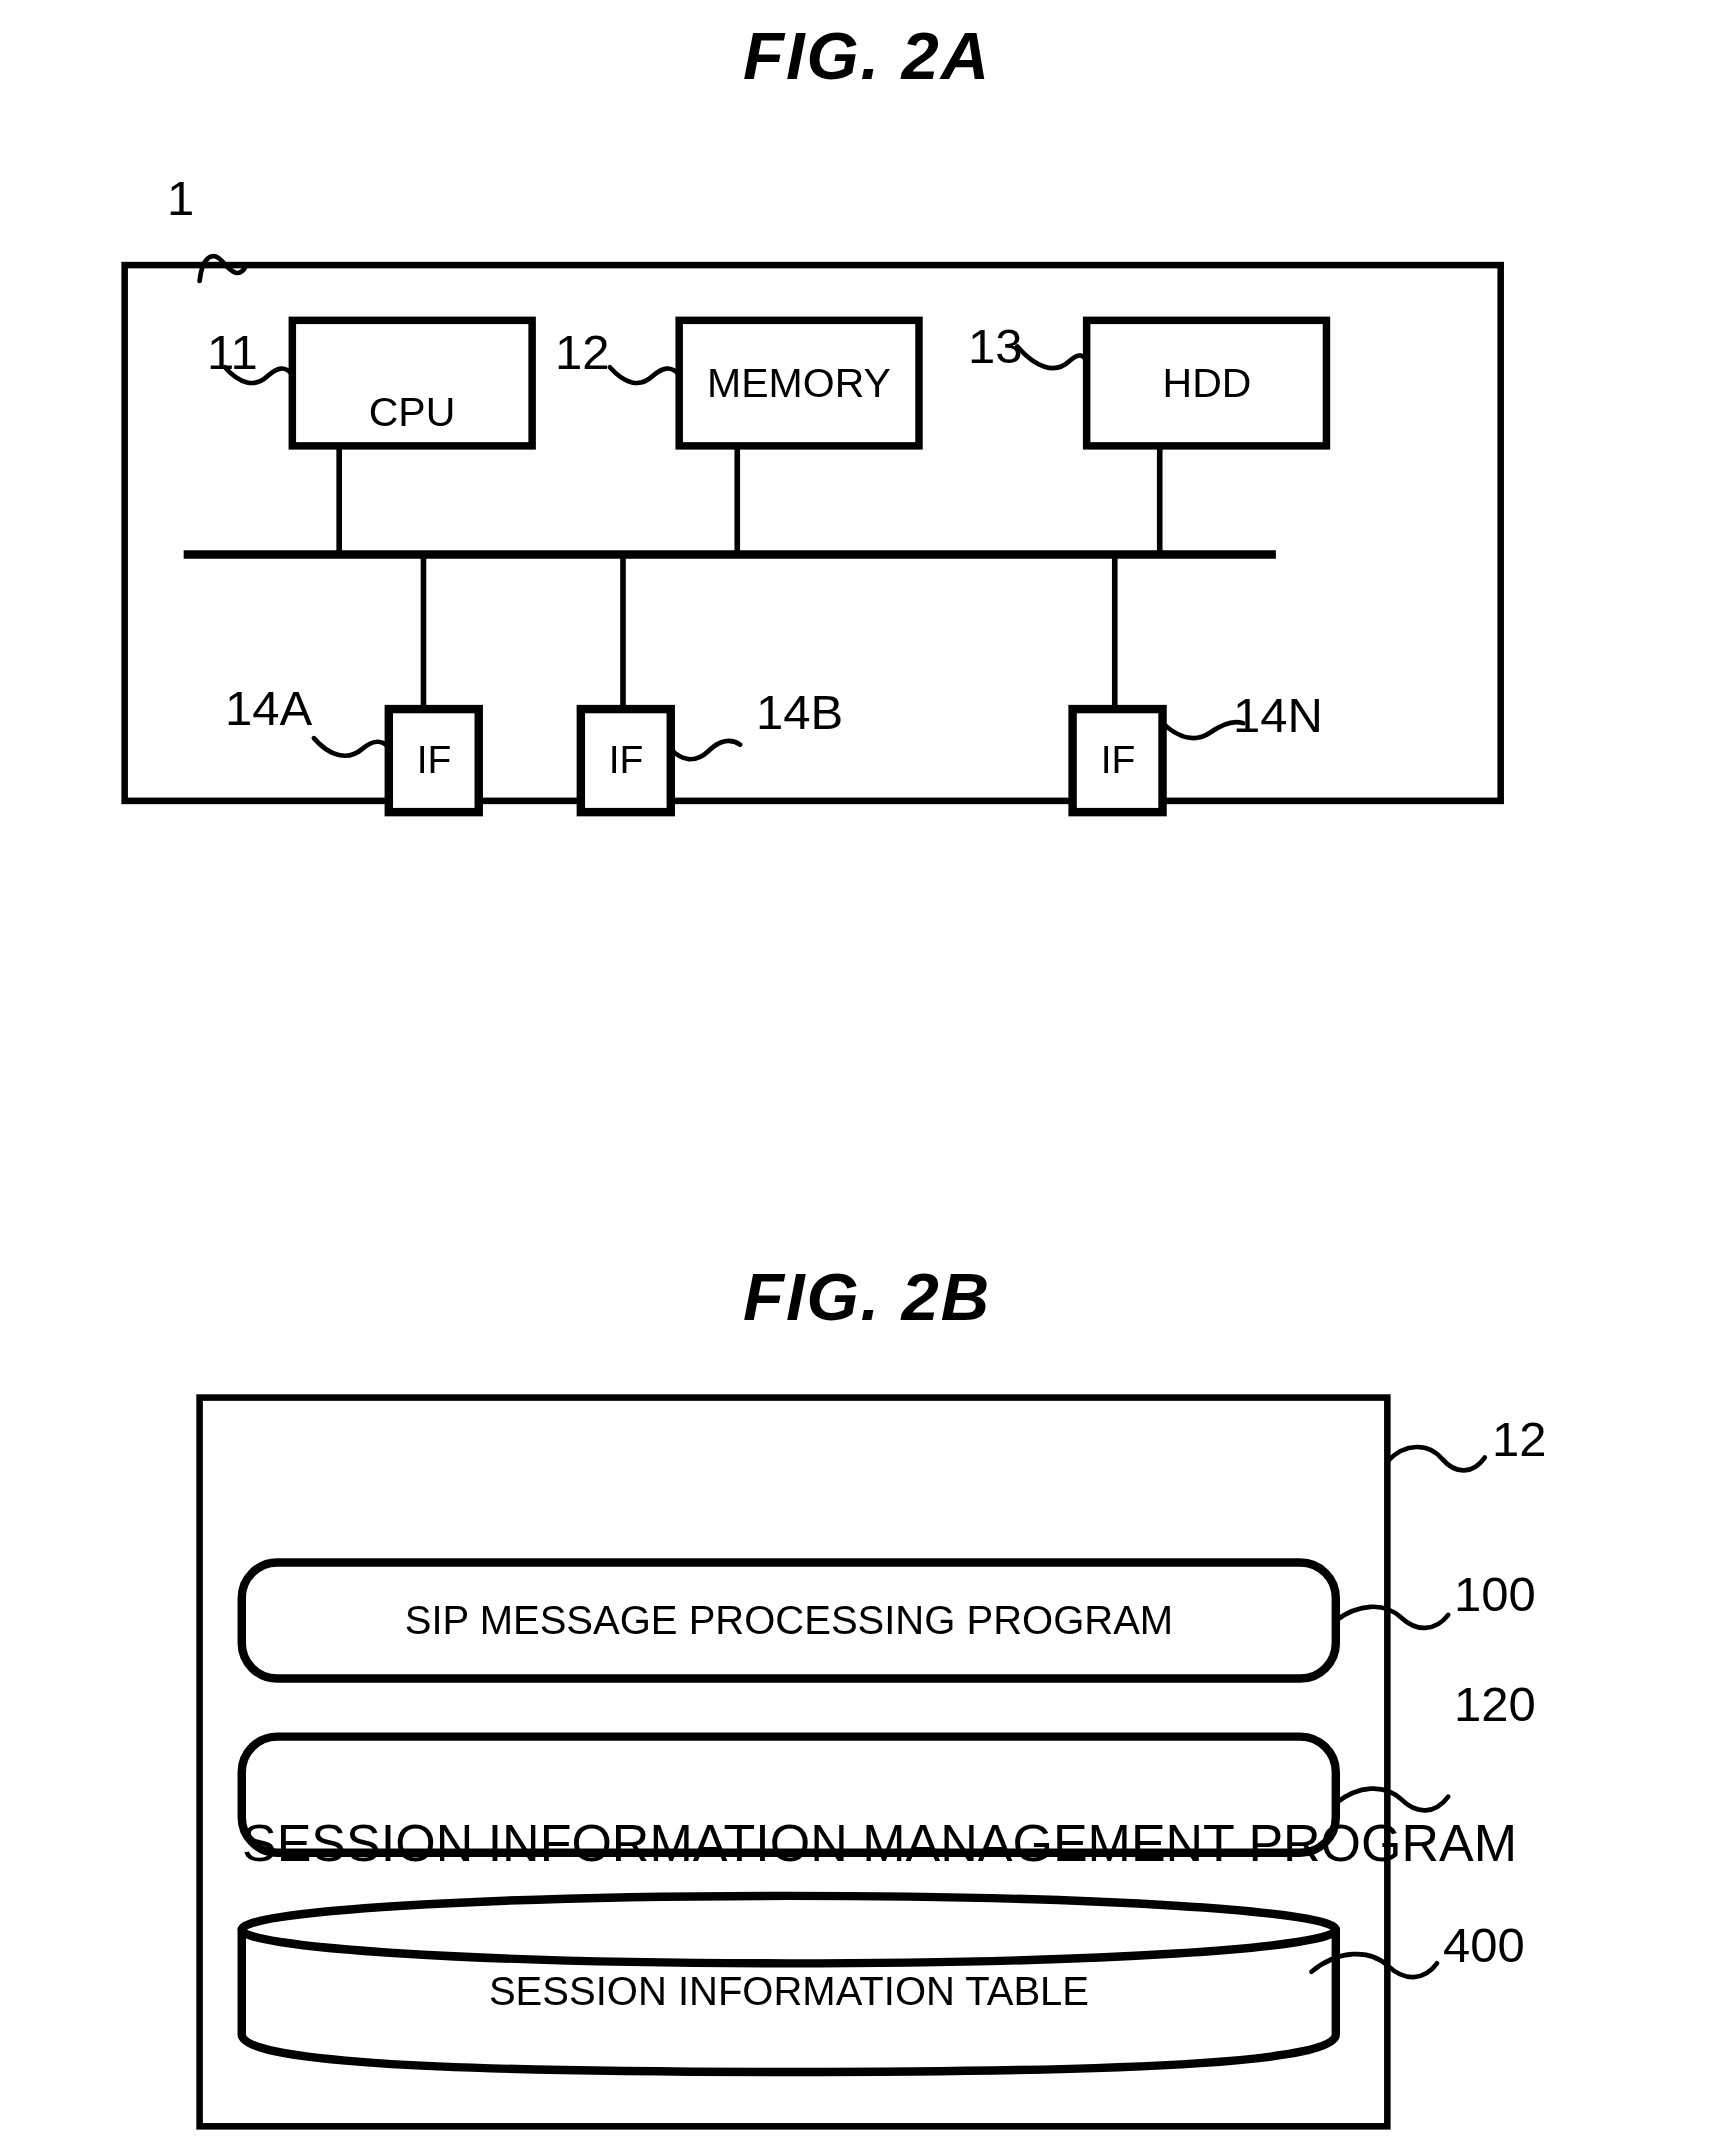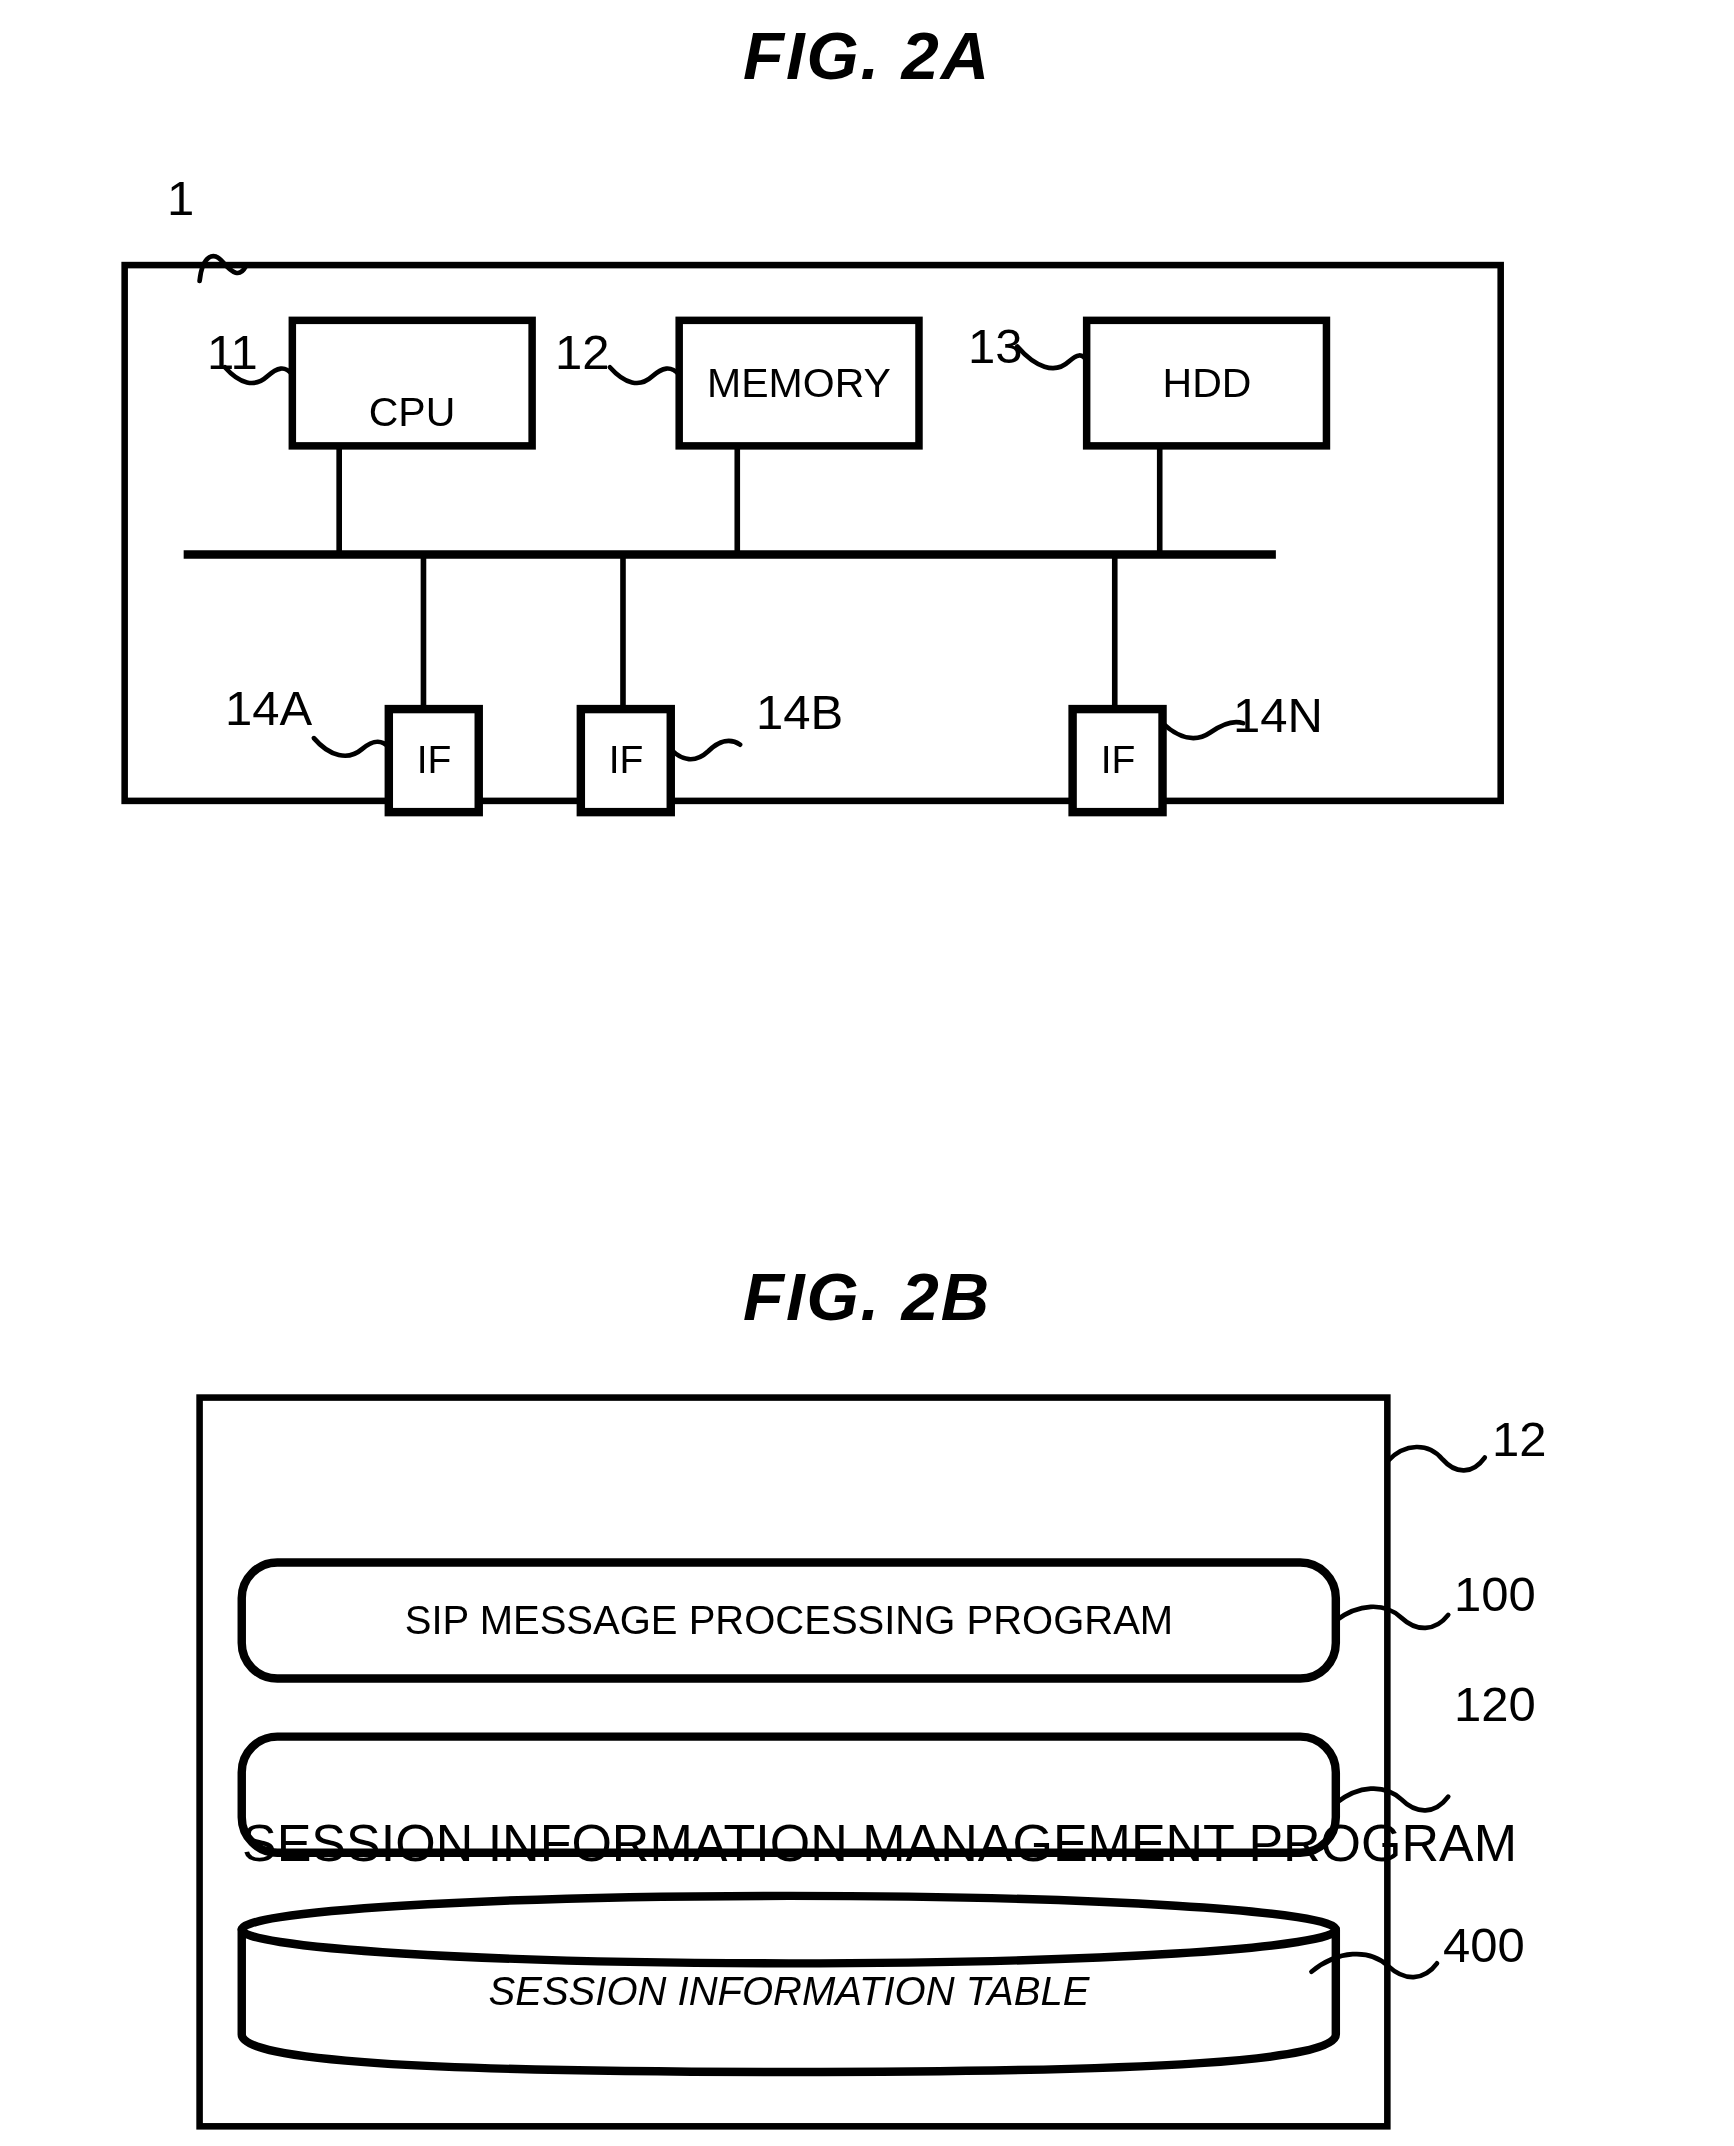--- a/index.html
+++ b/index.html
@@ -145,14 +145,14 @@
 <div class="box-label" style="left:581px; top:740px; width:90px; font-size:39px;">IF</div>
 <div class="box-label" style="left:1073px; top:740px; width:90px; font-size:39px;">IF</div>
 
 <div class="ref-num" style="left:1492px; top:1415px;">12</div>
 <div class="ref-num" style="left:1454px; top:1570px;text-align:right;">100</div>
 <div class="ref-num" style="left:1454px; top:1680px;">120</div>
 <div class="ref-num" style="left:1443px; top:1921px;">400</div>
 
 <div class="prog-label" style="left:242px; top:1600px; width:1094px;">SIP MESSAGE PROCESSING PROGRAM</div>
 <div class="prog-label" style="left:242px; top:1775px; width:1094px; font-size:52px;margin-top:42px;">SESSION INFORMATION MANAGEMENT PROGRAM</div>
-<div class="prog-label" style="left:242px; top:1971px; width:1094px;font-style:italic;">SESSION INFORMATION TABLE</div>
+<div class="prog-label" style="left:242px; top:1971px; width:1094px;">SESSION INFORMATION TABLE</div>
 
 
 </body></html>

